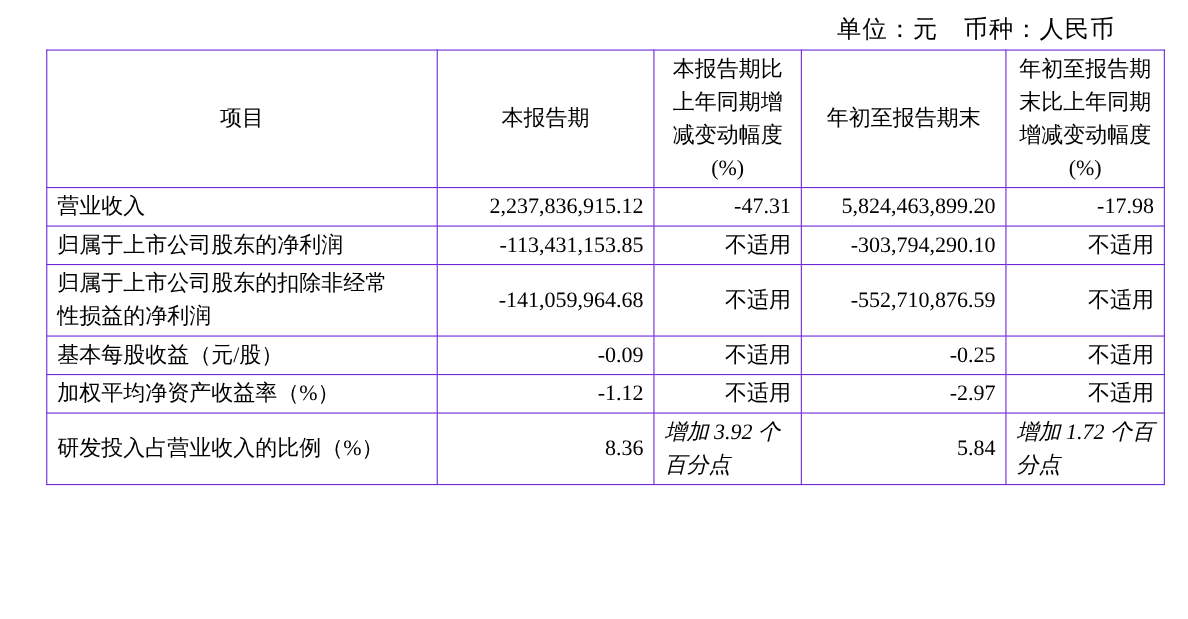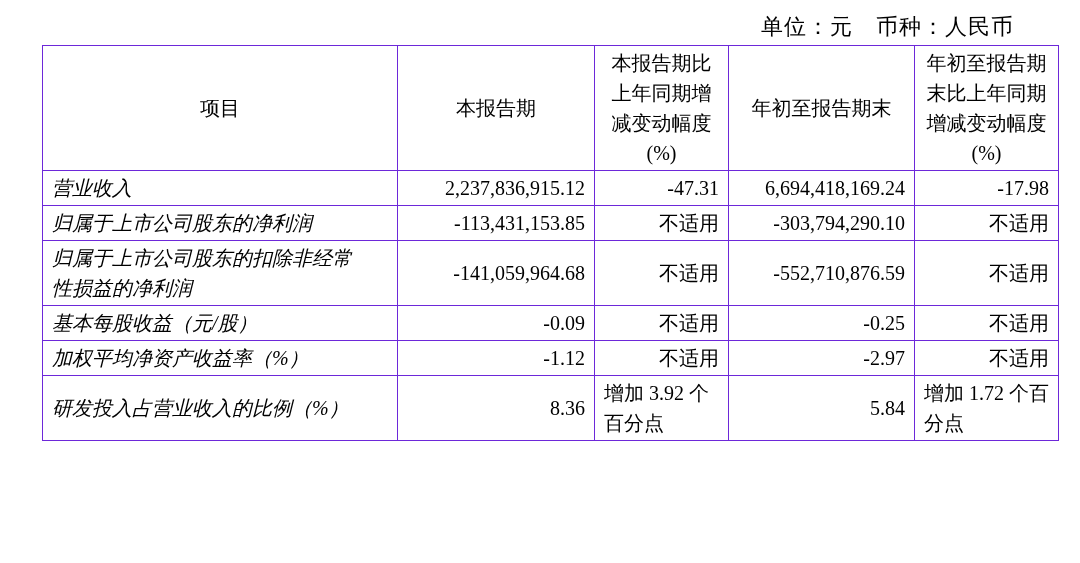--- a/index.html
+++ b/index.html
@@ -36,23 +36,23 @@
     line-height: 30px;
     padding: 2px 9px;
     vertical-align: middle;
     white-space: pre-line;
     overflow: hidden;
   }
   .report-table thead th {
     text-align: center;
     height: 124px;
   }
-  .cell-item { text-align: left; font-style: italic; }
+  .cell-item { text-align: left; }
   .cell-num  { text-align: right; }
-  .cell-text-left { text-align: left; }
+  .cell-text-left { text-align: left; font-style: italic; }
 </style>
 </head>
 <body>
 
 <div class="unit-label">单位：元　币种：人民币</div>
 
 <table class="report-table">
   <colgroup>
     <col style="width:355px">
     <col style="width:197px">
@@ -73,21 +73,21 @@
 末比上年同期
 增减变动幅度
 (%)</th>
     </tr>
   </thead>
   <tbody>
     <tr>
       <td class="cell-item">营业收入</td>
       <td class="cell-num">2,237,836,915.12</td>
       <td class="cell-num">-47.31</td>
-      <td class="cell-num">6,694,418,169.24</td>
+      <td class="cell-num">5,824,463,899.20</td>
       <td class="cell-num">-17.98</td>
     </tr>
     <tr>
       <td class="cell-item">归属于上市公司股东的净利润</td>
       <td class="cell-num">-113,431,153.85</td>
       <td class="cell-num">不适用</td>
       <td class="cell-num">-303,794,290.10</td>
       <td class="cell-num">不适用</td>
     </tr>
     <tr>

